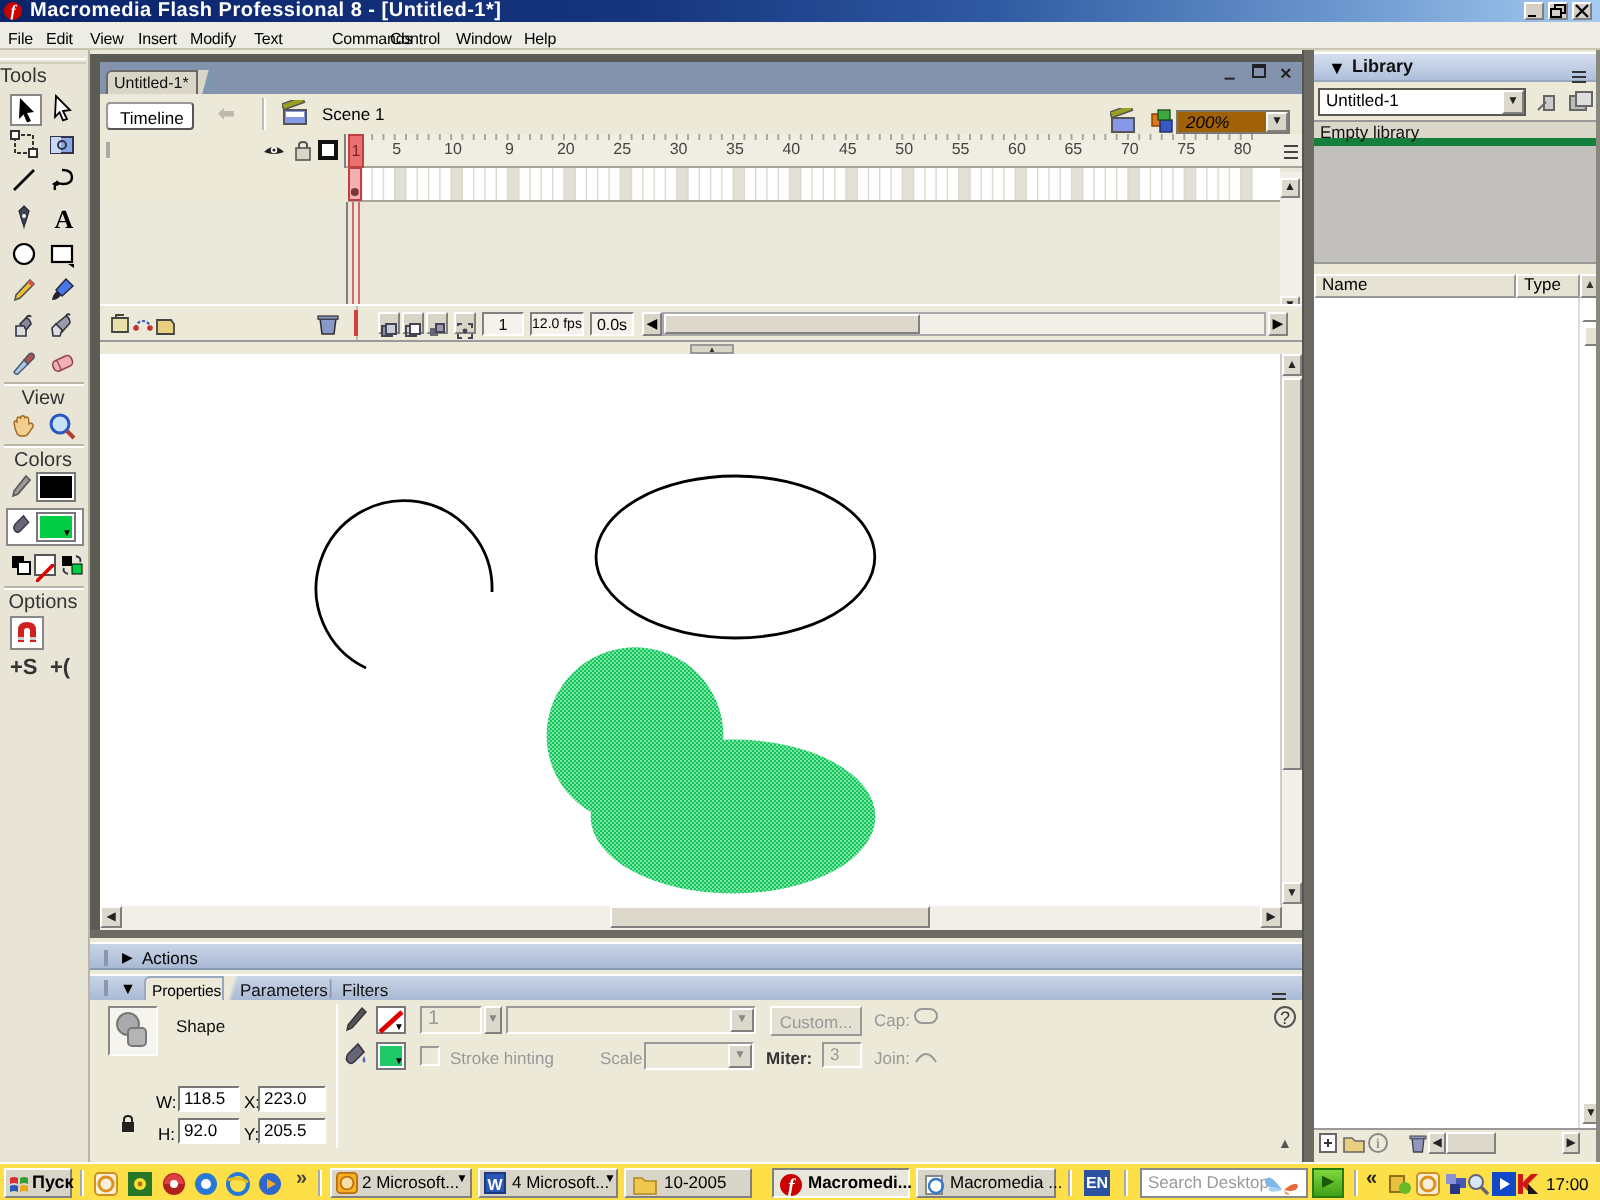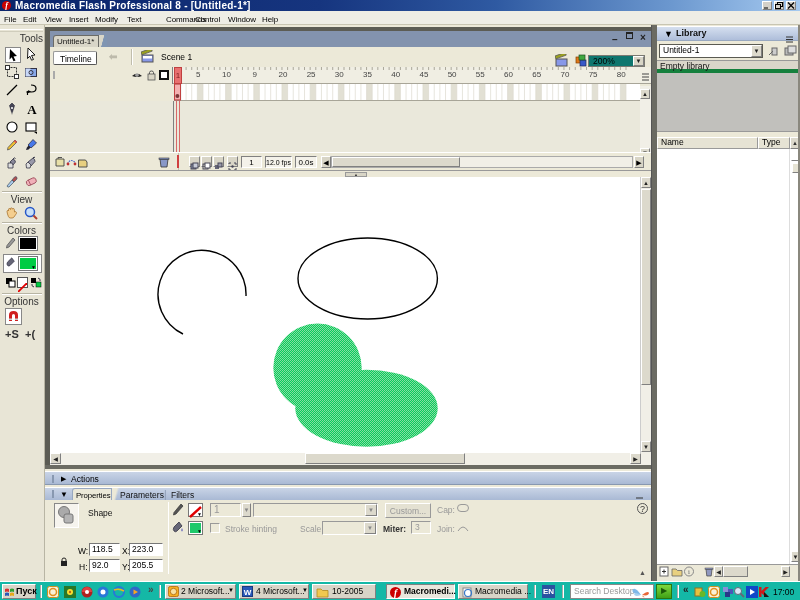--- a/index.html
+++ b/index.html
@@ -45,21 +45,21 @@
   <span class="abs" style="left:127px;top:4px;">Text</span>
   <span class="abs" style="left:150px;top:4px;margin-left:16px;">Commands</span>
   <span class="abs" style="left:195px;top:4px;">Control</span>
   <span class="abs" style="left:228px;top:4px;">Window</span>
   <span class="abs" style="left:262px;top:4px;">Help</span>
 </div>
 
 <div class="abs" id="tools" style="left:0;top:25px;width:45px;height:556px;background:#E8E5D6;border-right:1px solid #B8B5A4;">
   <div class="abs" style="left:0;top:4px;width:43px;border-top:1px solid #fff;"></div>
   <div class="abs" style="left:0;top:6px;width:43px;border-top:1px solid #d0cdbc;"></div>
-  <div class="abs" style="left:0;top:8px;width:43px;text-align:right;font-size:10px;color:#333;">Tools</div>
+  <div class="abs" style="left:0;top:8px;width:43px;text-align:left;font-size:10px;color:#333;">Tools</div>
   <div id="toolgrid">
       <div class="abs" style="left:5px;top:22px;width:16px;height:16px;background:#fff;border:1px solid #888;"><svg width="14" height="14" viewBox="0 0 14 14">
           <path d="M4 1 L11 8 L7.5 8.5 L9.5 12.5 L7.5 13.2 L5.8 9.2 L3.5 11.5 Z" fill="#000"></path>
         </svg></div>
       <div class="abs" style="left:24px;top:22px;width:16px;height:16px;"><svg width="14" height="14" viewBox="0 0 14 14">
           <path d="M4 1 L11 8 L7.5 8.5 L9.5 12.5 L7.5 13.2 L5.8 9.2 L3.5 11.5 Z" fill="#fff" stroke="#000" stroke-width="0.9"></path>
         </svg></div>
       <div class="abs" style="left:5px;top:40.2px;width:16px;height:16px;"><svg width="14" height="14" viewBox="0 0 14 14">
           <rect x="2.5" y="2.5" width="9" height="9" fill="none" stroke="#333" stroke-dasharray="2 1"></rect>
           <rect x="0.5" y="0.5" width="4" height="4" fill="#fff" stroke="#333"></rect>
@@ -208,21 +208,21 @@
         <rect x="1" y="5" width="11" height="7" fill="#8898E8" stroke="#555"></rect>
         <g transform="rotate(-20 2 5)">
             <rect x="1" y="1.5" width="11" height="3" fill="#9AA020" stroke="#555" stroke-width="0.7"></rect>
           </g>
       </svg>
       <svg class="abs" style="left:524px;top:7px" width="14" height="13" viewBox="0 0 14 13">
         <rect x="2" y="3" width="6" height="6" fill="#E07818" stroke="#804000" stroke-width="0.7"></rect>
         <rect x="6" y="6" width="6" height="6" fill="#3858C8" stroke="#202860" stroke-width="0.7"></rect>
         <rect x="5" y="1" width="6" height="5" fill="#40A840" stroke="#205020" stroke-width="0.7"></rect>
       </svg>
-      <div class="abs" style="left:538px;top:8px;width:57px;height:12px;background:#0f766e;border:1px solid #7a7a72;">
+      <div class="abs" style="left:538px;top:8px;width:57px;height:12px;background:#a16207;border:1px solid #7a7a72;font-style:italic;">
         <span class="abs" style="left:4px;top:0px;font-size:8.5px;">200%</span>
         <span class="abs bevel-out" style="left:44px;top:0px;width:11px;height:10px;background:#D8D5C6;font-size:6px;text-align:center;line-height:9px;color:#222;">▼</span>
       </div>
     </div>
 
     <div class="abs" style="left:0;top:36px;width:601px;height:17px;background:#F0EEE3;border-bottom:1px solid #A8A598;">
       <div class="abs" style="left:0;top:0;width:123px;height:17px;background:#ECE9D8;border-right:1px solid #808080;">
         <span class="abs" style="left:3px;top:4px;width:2px;height:8px;border-left:1px solid #aaa;border-right:1px solid #aaa;"></span>
         <svg class="abs" style="left:81px;top:4px" width="12" height="9" viewBox="0 0 12 9">
             <path d="M1 5 Q6 0 11 5 Q6 7 1 5 Z" fill="#222"></path>
@@ -700,21 +700,21 @@
         <rect x="1" y="2" width="8" height="1.4" fill="#9098C0" stroke="#444" stroke-width="0.5"></rect>
       </svg>
     <div class="abs bevel-out" style="left:57px;top:1px;width:9px;height:11px;background:#DCD9CC;font-size:6px;text-align:center;line-height:10px;color:#222;">◀</div>
     <div class="abs bevel-out" style="left:66px;top:1px;width:25px;height:11px;background:#DCD9CC;"></div>
     <div class="abs bevel-out" style="left:124px;top:1px;width:9px;height:11px;background:#DCD9CC;font-size:6px;text-align:center;line-height:10px;color:#222;">▶</div>
   </div>
 </div>
 
 <div class="abs" style="left:798px;top:25px;width:2px;height:556px;background:#8A887E;"></div>
 
-<div class="abs" id="taskbar" style="left:0;top:581px;width:800px;height:19px;background:#14b8a6;border-top:1px solid #fff;">
+<div class="abs" id="taskbar" style="left:0;top:581px;width:800px;height:19px;background:#fde047;border-top:1px solid #fff;">
   <div class="abs bevel-out" style="left:2px;top:2px;width:34px;height:15px;background:#D8D4C7;">
     <svg class="abs" style="left:2px;top:2px" width="10" height="10" viewBox="0 0 10 10">
       <path d="M0 2 Q2 1 4 2 L4 5 Q2 4 0 5 Z" fill="#D83030"></path>
         <path d="M5 2 Q7 1 9 2 L9 5 Q7 4 5 5 Z" fill="#30A030"></path>
       <path d="M0 6 Q2 5 4 6 L4 9 Q2 8 0 9 Z" fill="#2858B8"></path>
         <path d="M5 6 Q7 5 9 6 L9 9 Q7 8 5 9 Z" fill="#E8A818"></path>
     </svg>
     <span class="abs" style="left:13px;top:1px;font-size:9px;font-weight:bold;color:#000;">Пуск</span>
   </div>
   <span class="abs" style="left:40px;top:3px;width:2px;height:13px;border-left:1px solid #aaa;border-right:1px solid #fff;"></span>

